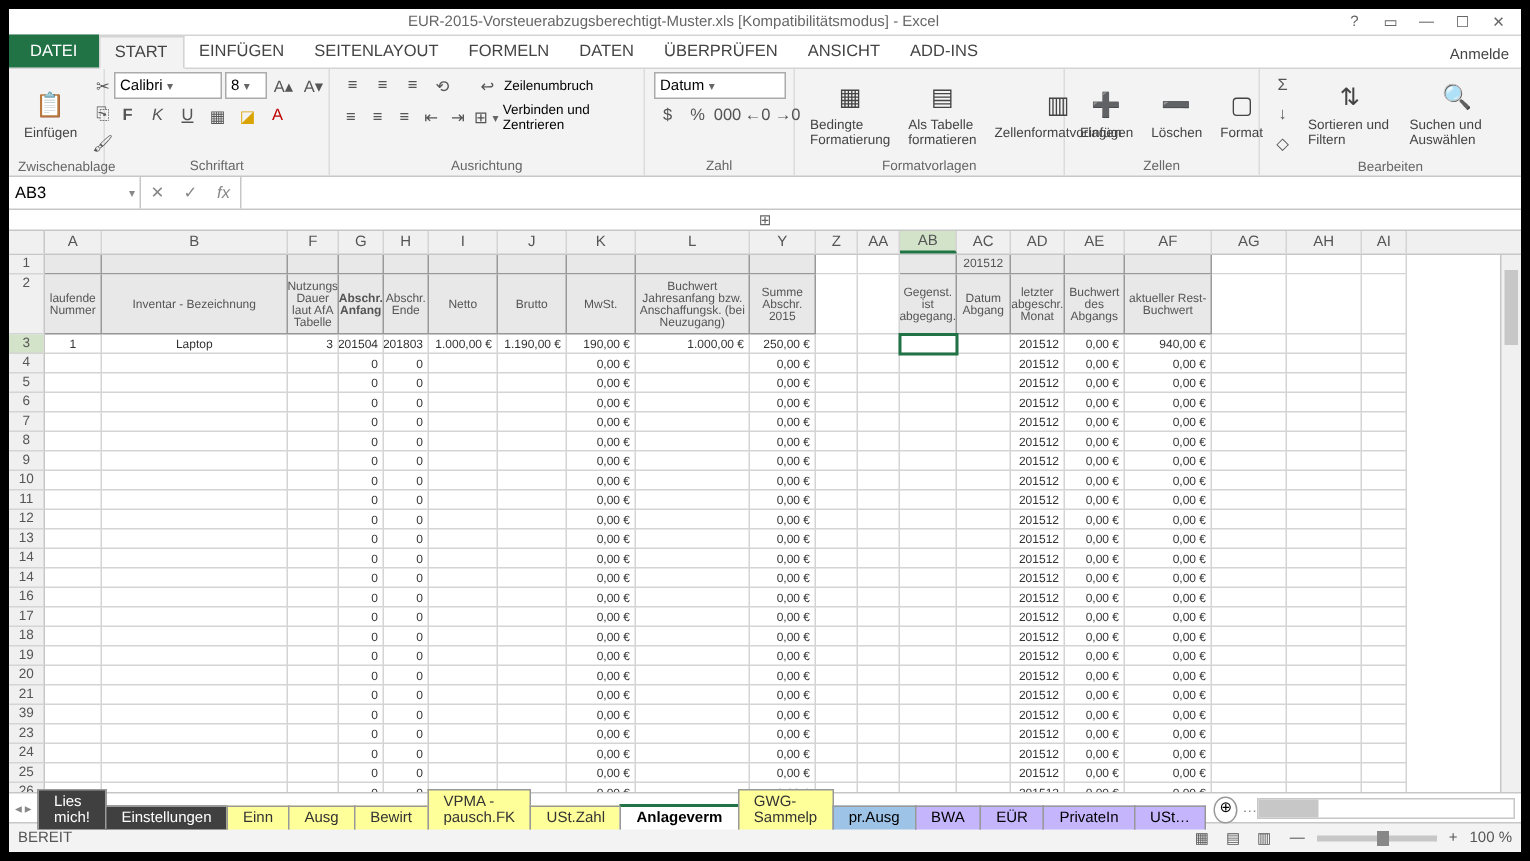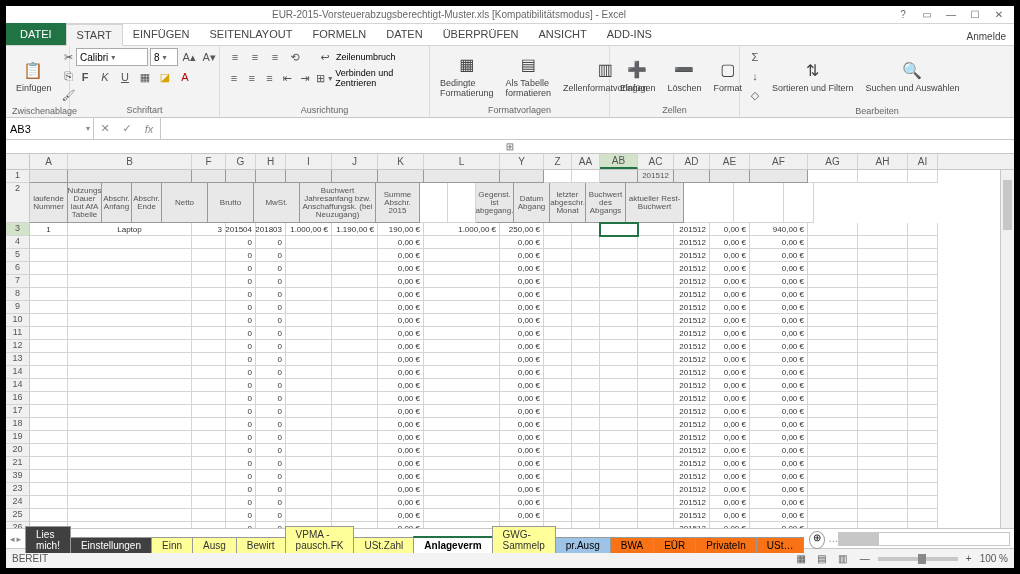--- a/index.html
+++ b/index.html
@@ -68,21 +68,21 @@
 
 
 .sheet-tabs { height: 20px; background: #fff; border-top: 1px solid #c7c7c7; display: flex; align-items: center; font-size: 10px; }
 .tab-nav { display: flex; gap: 2px; padding: 0 4px; color: #888; }
 .tab-nav span { cursor: default; font-size: 9px; }
 .stab { padding: 2px 10px; border: 1px solid #999; border-bottom: none; margin-right: -1px; cursor: default; position: relative; top: 1px; }
 .stab.black { background: #404040; color: #fff; }
 .stab.yellow { background: #ffff99; color: #333; }
 .stab.active { background: #fff; border-top: 2px solid #217346; font-weight: bold; }
 .stab.blue { background: #9dc3e6; }
-.stab.green { background: #f97316; }
+.stab.green { background: #c4b5fd; }
 .stab.plus { background: #fff; border-radius: 50%; width: 18px; height: 18px; padding: 0; text-align: center; border: 1px solid #999; margin-left: 6px; }
 .tab-scroll-right { margin-left: auto; width: 200px; height: 14px; border: 1px solid #c7c7c7; margin-right: 4px; position: relative; }
 .tab-scroll-right::before { content: ""; position: absolute; left: 0; width: 40px; height: 100%; background: #c7c7c7; }
 
 
 .statusbar { height: 20px; background: #f3f3f3; border-top: 1px solid #c7c7c7; display: flex; align-items: center; font-size: 10px; color: #555; padding: 0 6px; }
 .statusbar .right { margin-left: auto; display: flex; align-items: center; gap: 8px; }
 .zoom-slider { width: 80px; height: 4px; background: #c7c7c7; position: relative; }
 .zoom-slider::after { content: ""; position: absolute; left: 50%; top: -3px; width: 8px; height: 10px; background: #888; }
 .viewbtns span { width: 18px; height: 16px; display: inline-flex; align-items: center; justify-content: center; border: 1px solid transparent; }
@@ -183,20 +183,33 @@
           <span class="sb">≡</span>
           <span class="sb">⇤</span>
           <span class="sb">⇥</span>
           <span class="sb dropdown-caret">⊞</span>
           <span style="font-size:9px">Verbinden und Zentrieren</span>
         </div>
       </div>
       <div class="glabel">Ausrichtung</div>
     </div>
 
+    <div class="rgroup" style="width:100px">
+      <div class="gbody" style="flex-direction:column;align-items:flex-start;gap:2px">
+        <span class="fontsel dropdown-caret" style="width:88px">Datum</span>
+        <div class="smallrow">
+          <span class="sb">$</span>
+          <span class="sb">%</span>
+          <span class="sb">000</span>
+          <span class="sb">←0</span>
+          <span class="sb">→0</span>
+        </div>
+      </div>
+      <div class="glabel">Zahl</div>
+    </div>
 
     <div class="rgroup" style="width:180px">
       <div class="gbody">
         <div class="bigbtn">
             <div class="ic">▦</div>
             <span>Bedingte Formatierung</span>
           </div>
         <div class="bigbtn">
             <div class="ic">▤</div>
             <span>Als Tabelle formatieren</span>
@@ -333,22 +346,23 @@
             <div class="hcell" style="width: 36px;">201512</div>
             <div class="hcell" style="width: 36px;"></div>
             <div class="hcell" style="width: 40px;"></div>
             <div class="hcell" style="width: 58px;"></div>
             <div class="hcell empty" style="width: 50px;"></div>
             <div class="hcell empty" style="width: 50px;"></div>
             <div class="hcell empty" style="width: 30px;"></div>
           </div>
       <div class="sheet-header-row2">
             <div class="hcell" style="width: 38px;">laufende Nummer</div>
+            <div class="hcell" style="width: 124px;">Inventar - Bezeichnung</div>
             <div class="hcell" style="width: 34px;">Nutzungs Dauer laut AfA Tabelle</div>
-            <div class="hcell" style="width: 30px;">Abschr. Anfang</div>
+            <div class="hcell" style="width: 30px; font-weight: bold;">Abschr. Anfang</div>
             <div class="hcell" style="width: 30px;">Abschr. Ende</div>
             <div class="hcell" style="width: 46px;">Netto</div>
             <div class="hcell" style="width: 46px;">Brutto</div>
             <div class="hcell" style="width: 46px;">MwSt.</div>
             <div class="hcell" style="width: 76px;">Buchwert Jahresanfang bzw. Anschaffungsk. (bei Neuzugang)</div>
             <div class="hcell" style="width: 44px;">Summe Abschr. 2015</div>
             <div class="hcell empty" style="width: 28px;"></div>
             <div class="hcell empty" style="width: 28px;"></div>
             <div class="hcell" style="width: 38px;">Gegenst. ist abgegang.</div>
             <div class="hcell" style="width: 36px;">Datum Abgang</div>

